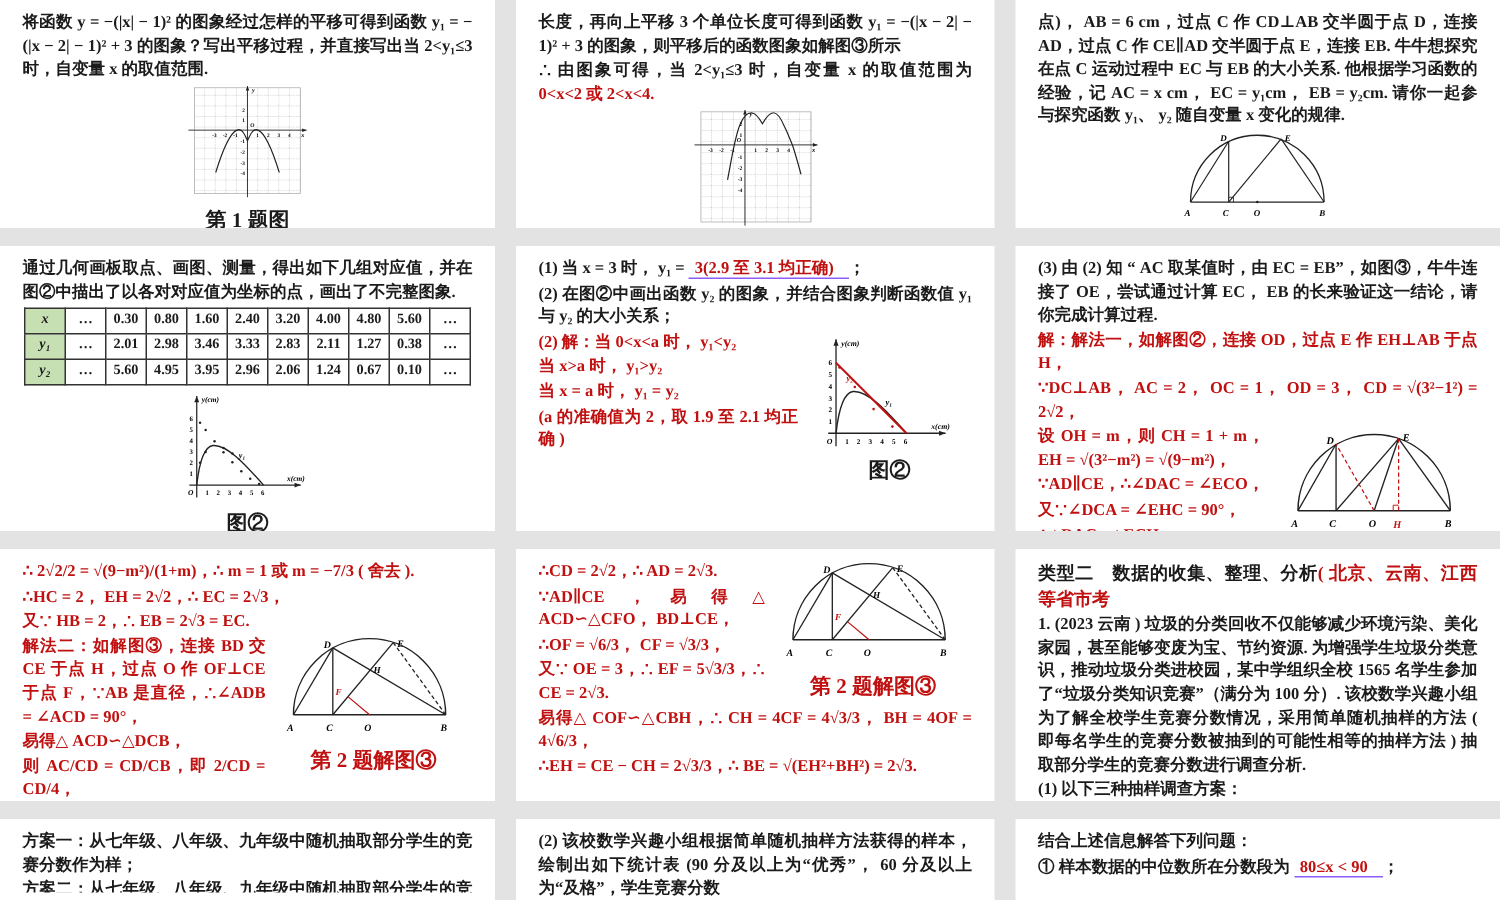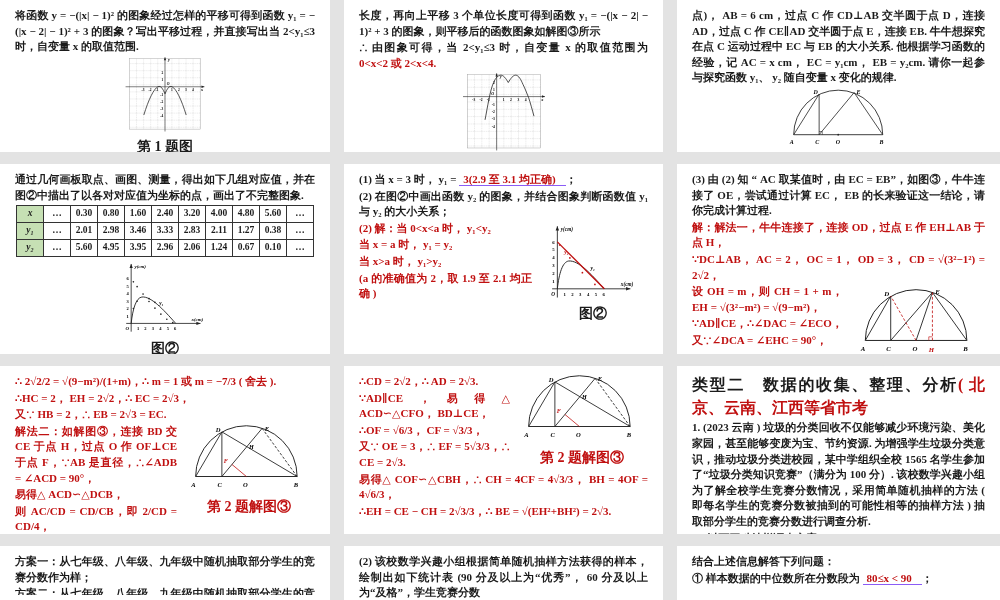--- a/index.html
+++ b/index.html
@@ -26,21 +26,21 @@
   .fig{text-align:center;margin-top:1px;}
   .figcap{font-size:14px;line-height:1.25;text-align:center;font-weight:bold;}
   .figfloat{float:right;margin:0 0 0 6px;text-align:center;}
   table.vals{border-collapse:collapse;margin:2px auto 2px auto;}
   table.vals td{
     border:1px solid #333;text-align:center;
     font-size:9.5px;font-weight:bold;padding:1px 0;
     width:26px;height:14px;
   }
   table.vals td.hdr{background:#c6e0b4;font-style:italic;}
-  .heading{font-size:16px;}
+  .heading{font-size:12px;}
   svg text{font-family:"Liberation Serif","DejaVu Serif",serif;}
   .clipline{height:9px;overflow:hidden;}
 </style>
 </head>
 <body>
 
 <div class="grid">
 
   <div class="panel">
     <p class="t">将函数 y = −(|x| − 1)² 的图象经过怎样的平移可得到函数 y₁ = −(|x − 2| − 1)² + 3 的图象？写出平移过程，并直接写出当 2&lt;y₁≤3 时，自变量 x 的取值范围.</p>
@@ -252,28 +252,28 @@
         <text x="19" y="71" font-size="5.5" text-anchor="end">1</text>
         <text x="19" y="62" font-size="5.5" text-anchor="end">2</text>
         <text x="19" y="53" font-size="5.5" text-anchor="end">3</text>
         <text x="19" y="44" font-size="5.5" text-anchor="end">4</text>
         <text x="19" y="35" font-size="5.5" text-anchor="end">5</text>
         <text x="19" y="26" font-size="5.5" text-anchor="end">6</text>
       </svg>
       <div class="figcap">图②</div>
     </div>
     <p class="t red">(2) 解：当 0&lt;x&lt;a 时， y₁&lt;y₂</p>
+    <p class="t red">当 x&gt;a 时， y₁&gt;y₂</p>
     <p class="t red">当 x = a 时， y₁ = y₂</p>
-    <p class="t red">当 x&gt;a 时， y₁&gt;y₂</p>
     <p class="t red">(a 的准确值为 2，取 1.9 至 2.1 均正确 )</p>
   </div>
 
   <div class="panel">
     <p class="t">(3) 由 (2) 知 “ AC 取某值时，由 EC = EB”，如图③，牛牛连接了 OE，尝试通过计算 EC， EB 的长来验证这一结论，请你完成计算过程.</p>
-    <p class="t red">解：解法一，牛牛连接了，连接 OD，过点 E 作 EH⊥AB 于点 H，</p>
+    <p class="t red">解：解法一，如解图②，连接 OD，过点 E 作 EH⊥AB 于点 H，</p>
     <p class="t red">∵DC⊥AB， AC = 2， OC = 1， OD = 3， CD = √(3²−1²) = 2√2，</p>
     <div class="figfloat">
       <svg width="136" height="73" viewBox="0 0 150 80">
         <path d="M18,62 A56,56 0 0 1 130,62" fill="none" stroke="#222" stroke-width="1.1"></path>
         <line x1="18" y1="62" x2="130" y2="62" stroke="#222" stroke-width="1.1"></line>
         <line x1="18" y1="62" x2="46" y2="13" stroke="#222" stroke-width="1"></line>
         <line x1="46" y1="62" x2="46" y2="13" stroke="#222" stroke-width="1"></line>
         <line x1="46" y1="62" x2="92" y2="9" stroke="#222" stroke-width="1"></line>
         <line x1="92" y1="9" x2="130" y2="62" stroke="#222" stroke-width="1"></line>
         <line x1="74" y1="62" x2="92" y2="9" stroke="#222" stroke-width="1"></line>

